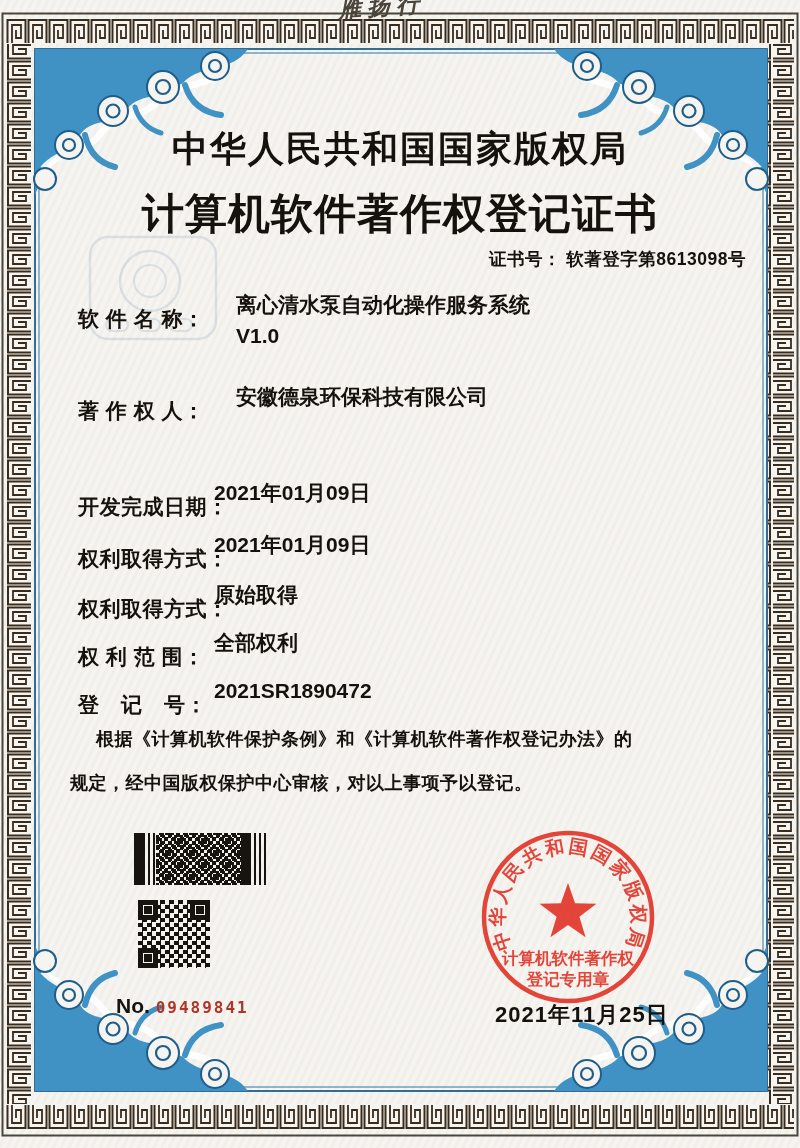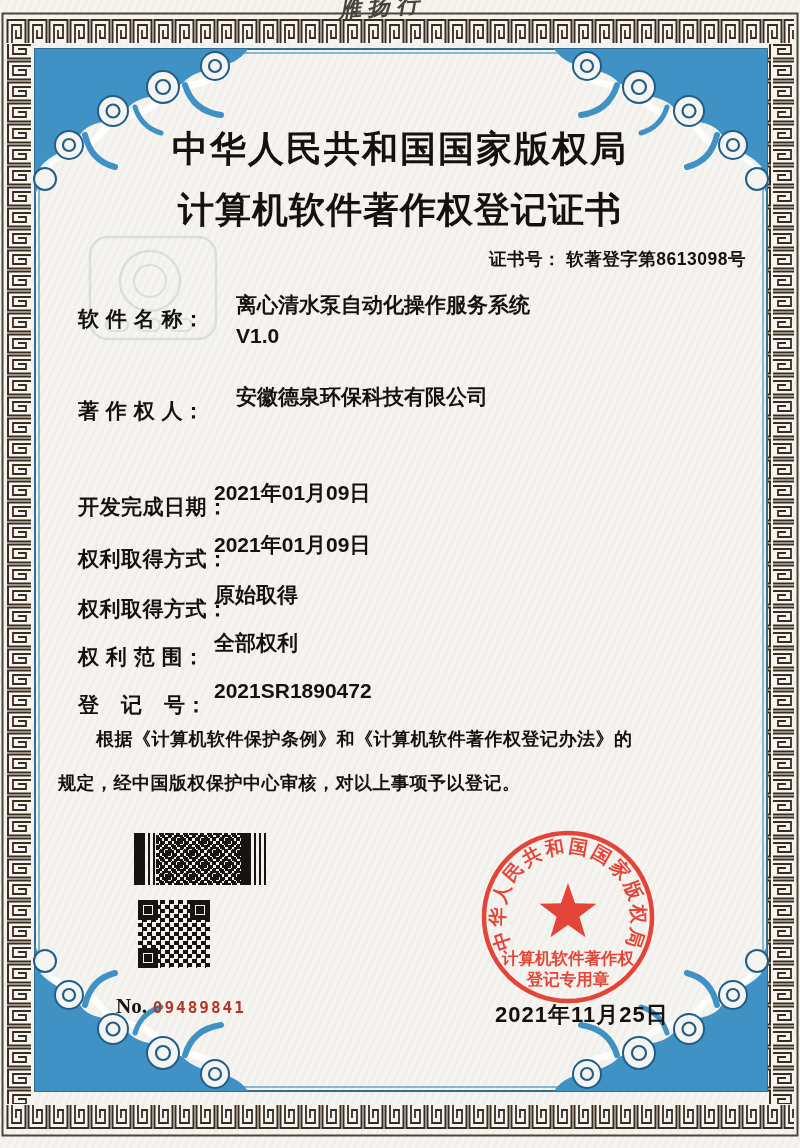--- a/index.html
+++ b/index.html
@@ -22,34 +22,34 @@
   }
   
   .authority{
     left:0;top:125px;width:100%;text-align:center;
     font-family:"Liberation Serif","DejaVu Serif",serif;
     font-size:36px;font-weight:700;letter-spacing:2px;
   }
   .cert-title{
     left:0;top:186px;width:100%;text-align:center;
     font-family:"Liberation Serif","DejaVu Serif",serif;
-    font-size:36px;font-weight:700;letter-spacing:1px;
+    font-size:42px;font-weight:700;letter-spacing:1px;
   }
   .cert-no{
     right:54px;top:247px;font-size:17.5px;font-weight:700;letter-spacing:.5px;white-space:pre;
   }
   
   .row{position:absolute;left:78px;width:690px;height:30px;}
   .row .lbl{position:absolute;left:0;top:16px;font-size:21px;font-weight:700;letter-spacing:.5px;white-space:pre;}
   .row .val{position:absolute;left:136px;top:0;font-size:21px;font-weight:700;white-space:pre;line-height:31px;}
   .row.wide .val{left:158px;}
   
   .para{font-size:18px;font-weight:600;letter-spacing:.5px;white-space:pre;}
   .para1{left:96px;top:727px;}
-  .para2{left:58px;top:771px;}
+  .para2{left:70px;top:771px;}
   
   .barcode{left:134px;top:833px;width:132px;height:52px;display:flex;align-items:stretch;}
   .bc-solid{background:#17130f;}
   .bc-s1{width:9px;}
   .bc-s2{width:8px;}
   .bc-thin{background:repeating-linear-gradient(90deg,#17130f 0 2px,rgba(0,0,0,0) 2px 5px);}
   .bc-t1{width:13px;}
   .bc-t2{width:17px;}
   .bc-noise{
     flex:1;
@@ -63,21 +63,21 @@
   .qr{
     left:138px;top:900px;width:72px;height:68px;
     background-image:repeating-conic-gradient(#17130f 0% 25%,rgba(0,0,0,0) 0% 50%);
     background-size:9px 9px;
   }
   .finder{position:absolute;width:20px;height:20px;background:#f6f4f0;border:5px solid #17130f;box-sizing:border-box;}
   .finder span{position:absolute;left:1px;top:1px;width:8px;height:8px;background:#17130f;}
   .f-tl{left:0;top:0;} .f-tr{right:0;top:0;} .f-bl{left:0;bottom:0;}
   
   .serial{left:116px;top:994px;font-size:21px;white-space:pre;}
-  .serial .no-lbl{font-family:Liberation Serif, serif;font-weight:700;color:#17130f;}
+  .serial .no-lbl{font-family:Liberation Sans, sans-serif;font-weight:700;color:#17130f;}
   .serial .no-val{font-family:"DejaVu Sans Mono","Liberation Mono",monospace;font-weight:700;color:#b03527;font-size:16px;letter-spacing:2px;}
   
   .reg-date{left:495px;top:1000px;font-size:22px;font-weight:700;letter-spacing:1px;z-index:5;}
   
   .seal{left:463px;top:812px;z-index:6;opacity:.93;mix-blend-mode:multiply;}
   .seal text{font-family:"Liberation Sans","DejaVu Sans",sans-serif;font-weight:700;fill:#e2372b;}
   
   .watermark{left:86px;top:233px;opacity:.32;z-index:1;}
   .content{position:absolute;inset:0;z-index:3;}
   .border-svg{position:absolute;left:0;top:0;z-index:2;}

